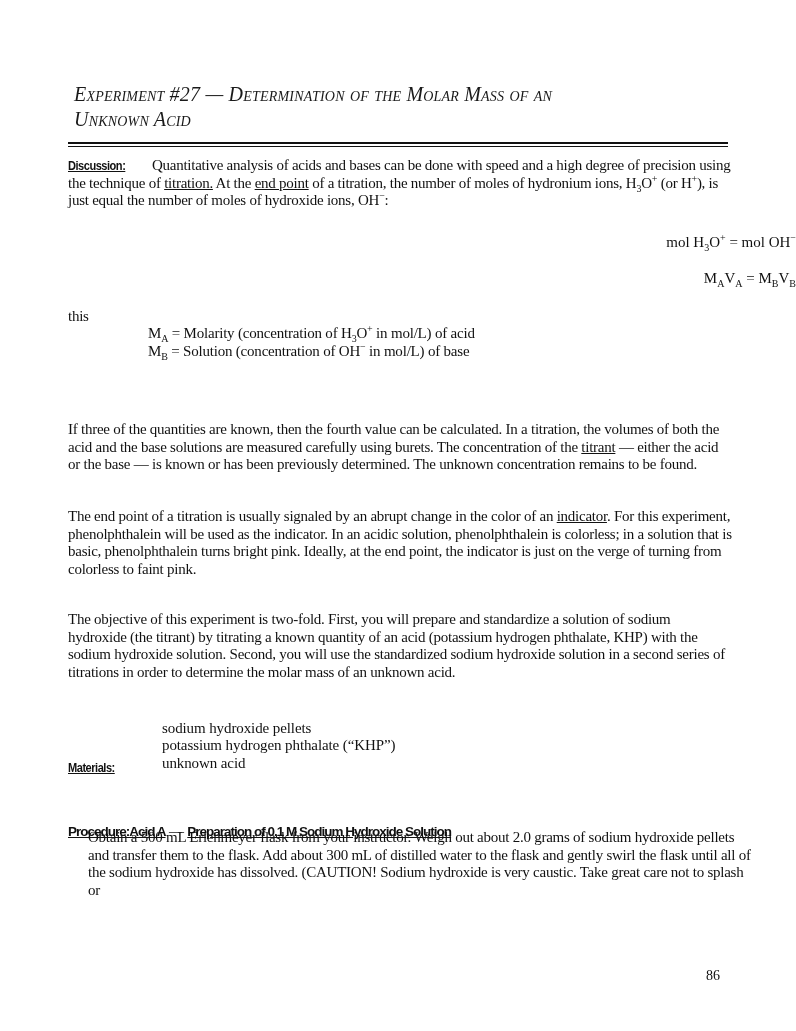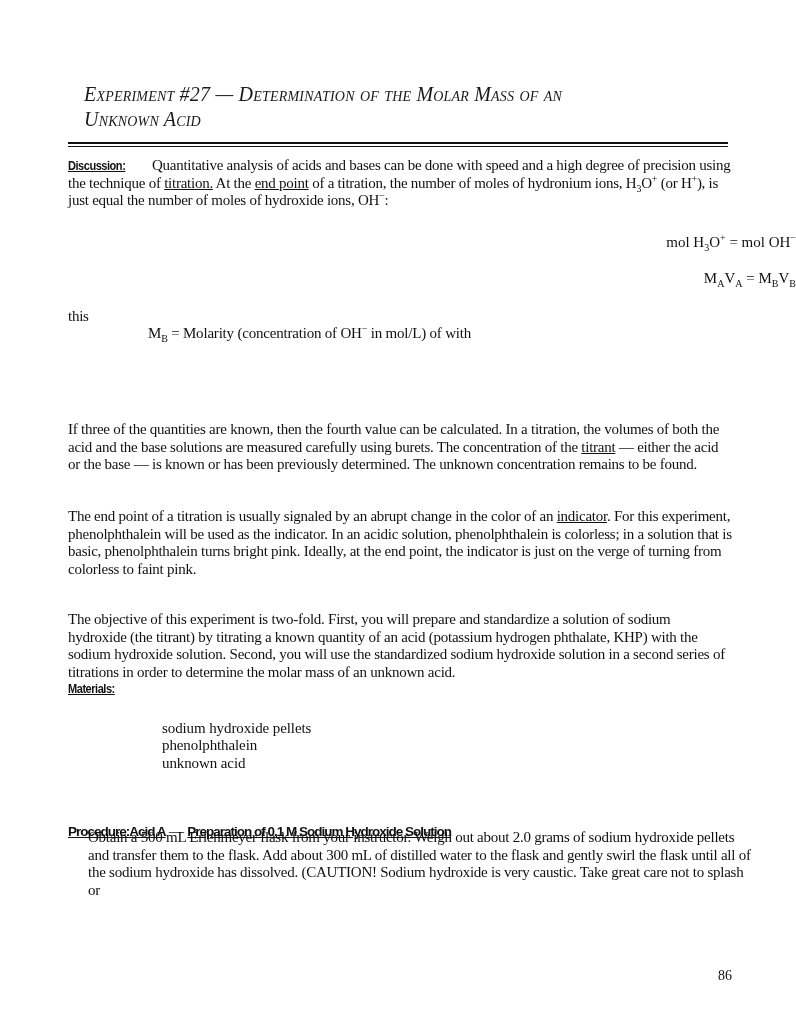--- a/index.html
+++ b/index.html
@@ -1,66 +1,67 @@
 <!DOCTYPE html>
 <html><head>
 <meta charset="utf-8">
 <style>
   html, body { margin: 0; padding: 0; background: #ffffff; }
   body { width: 796px; height: 1031px; position: relative; overflow: hidden;
          font-family: "Liberation Serif", "DejaVu Serif", serif; color: #111; }
-  .title { position: absolute; left: 84px; top: 82px; width: 660px;
+  .title { position: absolute; left: 74px; top: 82px; width: 660px;
            font-style: italic; font-size: 20px; line-height: 25px; color: #1a1a1a;
            font-variant: small-caps; letter-spacing: 0.2px; }
   .rule { position: absolute; left: 68px; width: 660px; background: #111; }
   .rule.r1 { top: 142px; height: 2px; }
   .rule.r2 { top: 146px; height: 1px; }
   .para { position: absolute; left: 68px; width: 664px; font-size: 15px; line-height: 17.6px;
           letter-spacing: -0.25px; }
   .lbl { font-family: "Liberation Sans", "DejaVu Sans", sans-serif; font-weight: bold;
          text-decoration: underline; font-size: 13.5px; letter-spacing: -0.6px;
          transform: scaleX(0.82); display: inline-block; transform-origin: left center; }
   .u { text-decoration: underline; margin-top: 8px; }
   sub, sup { font-size: 10px; line-height: 0; }
   .eq { position: absolute; left: 0; width: 796px; text-align: right; font-size: 15px; }
   .deflist { position: absolute; left: 148px; font-size: 15px; line-height: 17.6px; letter-spacing: -0.2px; }
   .mat-list { position: absolute; left: 162px; top: 720px; font-size: 15px; line-height: 17.4px; letter-spacing: -0.1px; }
-  .pnum { position: absolute; left: 706px; top: 968px; font-size: 14px; margin-left: 12px; }
+  .pnum { position: absolute; left: 706px; top: 968px; font-size: 14px; }
 </style>
 </head>
 <body>
 
 <div class="title">
   <div>Experiment #27 — Determination of the Molar Mass of an</div>
   <div>Unknown Acid</div>
 </div>
 <div class="rule r1"></div>
 <div class="rule r2"></div>
 
 <div class="para" style="top:157px;"><span class="lbl">Discussion:</span>&nbsp;&nbsp;&nbsp;&nbsp;<span>Quantitative analysis of acids and bases can be done with speed and a high degree of precision using the technique of </span><span class="u">titration.</span><span>  At the </span><span class="u">end point</span><span> of a titration, the number of moles of hydronium ions, H</span><sub>3</sub><span>O</span><sup>+</sup><span> (or H</span><sup>+</sup><span>), is just equal the number of moles of hydroxide ions, OH</span><sup>−</sup><span>:</span></div>
 
 <div class="eq" style="top:234px;"><span>mol H</span><sub>3</sub><span>O</span><sup>+</sup><span> = mol OH</span><sup>−</sup></div>
 
 <div class="eq" style="top:270px;"><span>M</span><sub>A</sub><span>V</span><sub>A</sub><span> = M</span><sub>B</sub><span>V</span><sub>B</sub></div>
 
 <div class="para" style="top:308px;">this</div>
 
 <div class="deflist" style="top:325px;">
-  <div><span>M</span><sub>B</sub><span> = Molarity (concentration of OH</span><sup>−</sup><span> in mol/L) of with</span></div>
+  <div><span>M</span><sub>A</sub><span> = Molarity (concentration of H</span><sub>3</sub><span>O</span><sup>+</sup><span> in mol/L) of acid</span></div>
+  <div><span>M</span><sub>B</sub><span> = Solution (concentration of OH</span><sup>−</sup><span> in mol/L) of base</span></div>
 </div>
 
 <div class="para" style="top:421px;"><span>If three of the quantities are known, then the fourth value can be calculated.  In a titration, the volumes of both the acid and the base solutions are measured carefully using burets.  The concentration of the </span><span class="u">titrant</span><span> — either the acid or the base — is known or has been previously determined.  The unknown concentration remains to be found.</span></div>
 
 <div class="para" style="top:508px;"><span>The end point of a titration is usually signaled by an abrupt change in the color of an </span><span class="u">indicator</span><span>. For this experiment, phenolphthalein will be used as the indicator.  In an acidic solution, phenolphthalein is colorless; in a solution that is basic, phenolphthalein turns bright pink. Ideally, at the end point, the indicator is just on the verge of turning from colorless to faint pink.</span></div>
 
 <div class="para" style="top:611px;">The objective of this experiment is two-fold.  First, you will prepare and standardize a solution of sodium hydroxide (the titrant) by titrating a known quantity of an acid (potassium hydrogen phthalate, KHP) with the sodium hydroxide solution.  Second, you will use the standardized sodium hydroxide solution in a second series of titrations in order to determine the molar mass of an unknown acid.</div>
 
-<div class="para" style="top:680px;width:90px;"><span class="lbl">Materials:</span></div>
+<div class="para" style="top:759px;width:90px;"><span class="lbl">Materials:</span></div>
 <div class="mat-list">
   <div>sodium hydroxide pellets</div>
-  <div>phenolphthalein</div>
+  <div>potassium hydrogen phthalate (“KHP”)</div>
   <div>unknown acid</div>
 </div>
 
 <div class="para" style="top:823px;"><span class="lbl" style="transform:none;letter-spacing:-1px;">Procedure:Acid A</span><span> — </span><span class="lbl" style="transform:none;letter-spacing:-1px;">Preparation of  0.1 M Sodium Hydroxide Solution</span></div>
 <div class="para" style="top:829px;margin-left:20px;">Obtain a 500 mL Erlenmeyer flask from your instructor.  Weigh out about 2.0 grams of sodium hydroxide pellets and transfer them to the flask.  Add about 300 mL of distilled water to the flask and gently swirl the flask until all of the sodium hydroxide has dissolved. (CAUTION! Sodium hydroxide is very caustic.  Take great care not to splash or</div>
 
 <div class="pnum">86</div>
 
 </body></html>

